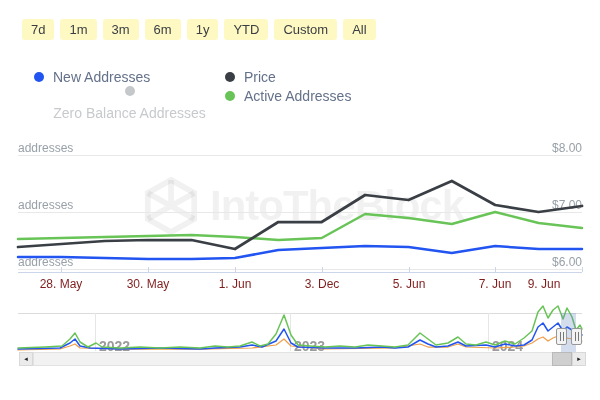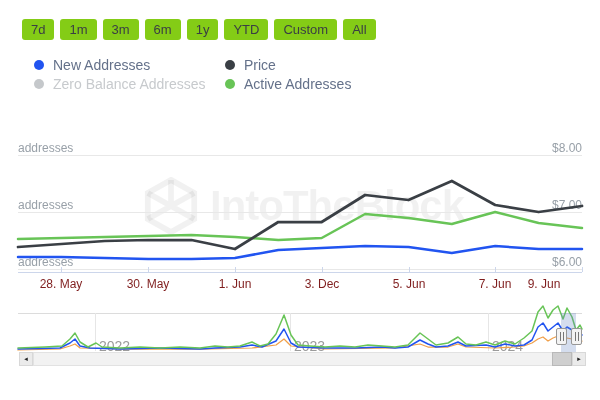--- a/index.html
+++ b/index.html
@@ -1,50 +1,50 @@
 <!DOCTYPE html>
 <html><head>
 <meta charset="utf-8">
 <style>
   html,body{margin:0;padding:0;background:#fff;}
   .stage{position:relative;width:600px;height:400px;background:#fff;overflow:hidden;
          font-family:"Liberation Sans",sans-serif;}
 
   
   .range-buttons{position:absolute;top:19px;left:22px;display:flex;gap:6px;z-index:8;}
-  .chip{background:#84cc16;color:#3a3e44;font-size:13px;line-height:15px;padding:3px 9px;
+  .chip{background:#fef9c3;color:#3a3e44;font-size:13px;line-height:15px;padding:3px 9px;
         border-radius:3px;white-space:nowrap;cursor:pointer;}
 
   
-  .legend{position:absolute;top:55px;left:34px;display:grid;
+  .legend{position:absolute;top:67px;left:34px;display:grid;
           grid-template-rows:19px 19px;grid-auto-flow:column;grid-auto-columns:191px auto;z-index:8;}
   .legend-item{display:flex;align-items:center;gap:9px;font-size:14px;color:#64718a;
                height:19px;cursor:pointer;}
-  .legend-item.disabled{color:#c7cacd;}
+  .legend-item.disabled{color:#c7cacd;flex-direction:column;}
   .dot{width:10px;height:10px;border-radius:50%;flex:0 0 auto;}
 
   
   .gridline{position:absolute;left:18px;width:564px;height:1px;background:#e8e8e8;z-index:1;}
   .x-axis-line{position:absolute;left:18px;top:272px;width:564px;height:1px;background:#ccd6eb;z-index:2;}
   .tick{position:absolute;top:267px;width:1px;height:5px;background:#ccd6eb;z-index:2;}
   .y-label{position:absolute;font-size:12px;color:#98a0a8;z-index:2;}
   .y-label.right{text-align:right;}
   .x-label{position:absolute;top:277px;font-size:12px;color:#7f1d1d;transform:translateX(-50%);
            white-space:nowrap;z-index:2;}
 
   svg.lines{position:absolute;left:0;top:0;z-index:5;pointer-events:none;}
 
   
   .watermark{position:absolute;left:142px;top:177px;display:flex;align-items:center;gap:10px;z-index:0;}
   .watermark-text{font-size:42px;font-weight:bold;letter-spacing:-1px;color:rgba(0,0,0,0.055);}
 
   
   .nav-topline{position:absolute;left:18px;top:313px;width:564px;height:1px;background:#dcdcdc;z-index:1;}
   .nav-gridline{position:absolute;top:313px;height:38px;width:1px;background:#e6e6e6;z-index:1;}
-  .nav-year{position:absolute;top:338px;font-size:14px;color:#9b9b9b;z-index:2;}
+  .nav-year{position:absolute;top:338px;font-size:14px;color:#9b9b9b;z-index:2;font-weight:bold;}
   .nav-selection{position:absolute;top:313px;height:39px;background:rgba(102,133,194,0.28);z-index:6;cursor:move;}
   .nav-handle{position:absolute;top:328px;width:11px;height:17px;background:#f3f3f3;border:1px solid #979797;
               border-radius:2px;z-index:7;display:flex;gap:2px;align-items:center;justify-content:center;
               box-sizing:border-box;cursor:ew-resize;}
   .nav-handle .grip{width:1px;height:9px;background:#777;}
   .scrollbar-track{position:absolute;left:33px;top:352px;width:539px;height:14px;background:#f2f2f2;
                    border:1px solid #e2e2e2;box-sizing:border-box;z-index:5;}
   .scroll-thumb{position:absolute;left:552px;top:352px;width:20px;height:14px;background:#cfcfcf;
                 border:1px solid #b9b9b9;box-sizing:border-box;z-index:6;cursor:grab;}
   .scroll-btn{position:absolute;top:352px;width:14px;height:14px;background:#ebebeb;border:1px solid #d8d8d8;

